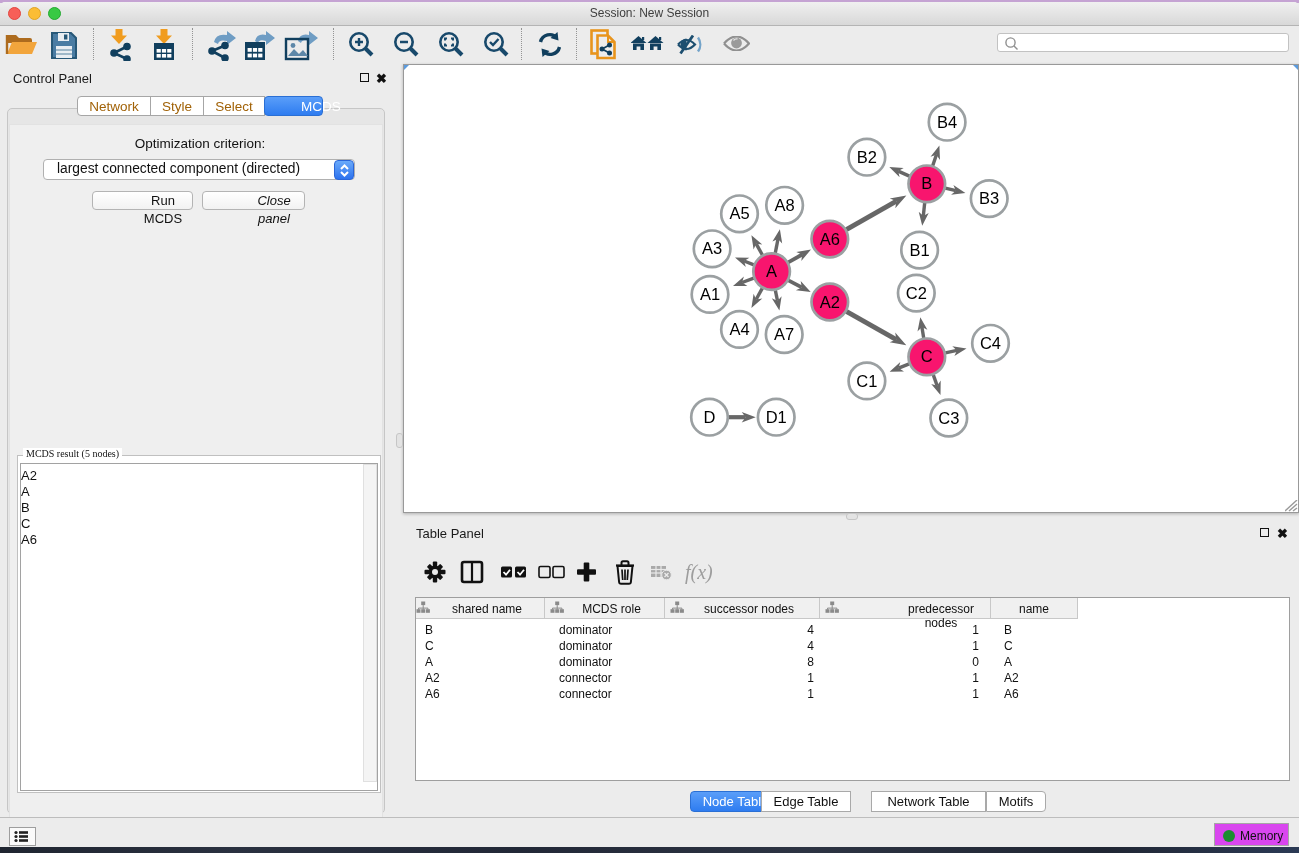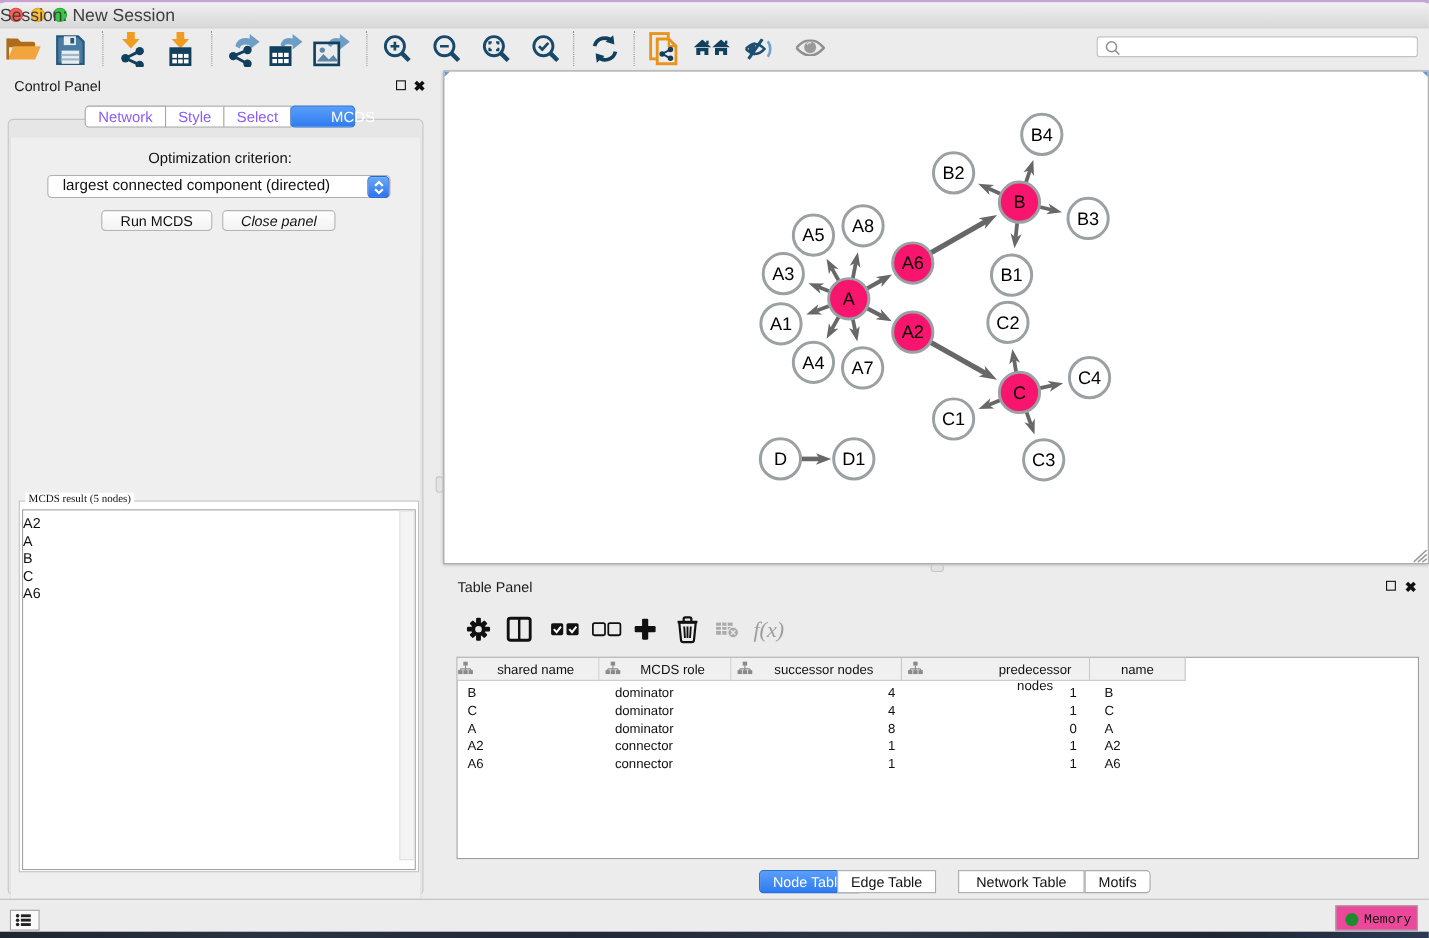--- a/index.html
+++ b/index.html
@@ -3,55 +3,55 @@
 <meta charset="utf-8">
 <style>
 * { margin:0; padding:0; box-sizing:border-box; }
 html,body { width:1299px; height:853px; overflow:hidden; }
 body { font-family:"Liberation Sans", sans-serif; background:#ecedec; position:relative; }
 .abs { position:absolute; }
 
 #deskTop { left:0; top:0; width:1299px; height:3px; background:#c5a3d3; }
 #win { left:0; top:2px; width:1299px; height:845px; background:#ececec; border-radius:5px 5px 0 0; overflow:hidden; }
 #titlebar { left:0; top:0; width:1299px; height:24px; background:linear-gradient(#f0f0f0,#d8d8d8); border-bottom:1px solid #b4b4b4; border-radius:5px 5px 0 0; }
-#titlebar .t { position:absolute; left:0; right:0; top:4px; text-align:left; font-size:16px; color:#3e3e3e; }
+#titlebar .t { position:absolute; left:0; right:0; top:4px; text-align:center; font-size:12px; color:#3e3e3e; }
 .light { position:absolute; top:5px; width:13px; height:13px; border-radius:50%; }
 #toolbar { left:0; top:24px; width:1299px; height:38px; background:#ececec; }
 .sep { position:absolute; top:2px; height:32px; width:0; border-left:1px dotted #949494; }
 .tbi { position:absolute; top:0; }
 #searchbox { position:absolute; left:997px; top:7px; width:292px; height:19px; background:#fff; border:1px solid #c2c2c2; border-radius:3px; }
 
 #cp { left:0; top:60px; width:392px; height:760px; background:#ececec; }
 .paneltitle { font-size:13px; color:#1a1a1a; }
 .wicons { position:absolute; font-size:11px; color:#111; }
-.tab { position:absolute; top:34px; height:20px; background:#fff; border:1px solid #a6a6a6; font-size:13.5px; color:#8b5cf6; text-align:center; line-height:19px; }
+.tab { position:absolute; top:34px; height:20px; background:#fff; border:1px solid #a6a6a6; font-size:13.5px; color:#a16207; text-align:center; line-height:19px; }
 .tabsel { background:linear-gradient(#5a9ef9,#2e7cf0); color:#fff; border-color:#2a6fd4; }
 #cpbox { position:absolute; left:7px; top:46px; width:378px; height:706px; border:1px solid #c6c6c6; border-radius:5px; background:#e6e6e6; }
-.btn { position:absolute; background:linear-gradient(#ffffff,#f2f2f2); border:1px solid #b4b4b4; border-radius:4px; font-size:13px; color:#111; text-align:center; }
+.btn { position:absolute; background:linear-gradient(#ffffff,#f2f2f2); border:1px solid #b4b4b4; border-radius:4px; font-size:13px; color:#111; text-align:center;padding-left:41px; }
 
 #mcdsbox { position:absolute; left:17px; top:393px; width:364px; height:338px; background:#fff; border:1px solid #c0c0c0; }
 #mcdsfield { position:absolute; left:2px; top:7px; width:358px; height:328px; border:1px solid #a2a2a2; }
 #mcdslegend { position:absolute; left:5px; top:-8px; background:#fff; padding:0 3px; font-size:10px; color:#111;font-family:Liberation Serif, serif; }
 #mcdslist { position:absolute; left:3px; top:12px; font-size:13px; color:#111; line-height:16px; }
 #mcdssb { position:absolute; right:3px; top:8px; width:14px; height:318px; background:#f4f4f4; border:1px solid #e0e0e0; }
 
 #net { left:403px; top:62px; width:896px; height:449px; background:#fff; border:1px solid #999; box-shadow:0 1px 3px rgba(0,0,0,.25); }
 #nettitle { position:absolute; left:0; top:0; width:894px; height:22px; background:linear-gradient(#f7f7f7,#d4d4d4); border-bottom:1px solid #9e9e9e; }
 #nettitle .t { position:absolute; left:0; right:0; top:3px; text-align:center; font-size:13.5px; color:#222; }
 
 #tp { left:403px; top:518px; width:896px; height:302px; background:#ececec; }
 #tbltoolbar { position:absolute; left:10px; top:36px; width:878px; height:36px; }
 #tbl { position:absolute; left:12px; top:77px; width:875px; height:184px; background:#fff; border:1px solid #9e9e9e; }
 .th { position:absolute; top:0; height:21px; background:#f0f0f0; border-right:1px solid #c8c8c8; border-bottom:1px solid #c8c8c8; font-size:12px; color:#111; }
 .th .lbl { position:absolute; left:0; right:0; top:4px; text-align:center; }
 .td { position:absolute; font-size:12px; color:#111; height:16px; line-height:16px; }
 .btab { position:absolute; top:271px; height:21px; background:#fff; border:1px solid #a9a9a9; font-size:13px; color:#111; text-align:center; line-height:20px;margin-left:18px; }
 
 #status { left:0; top:815px; width:1299px; height:32px; background:#ececec; border-top:1px solid #bdbdbd; }
-#memory { position:absolute; right:10px; top:5px; width:75px; height:23px; background:#ec4899; border:1px solid #a6a6a6; font-size:12px; color:#111;font-family:Liberation Mono, monospace; }
+#memory { position:absolute; right:10px; top:5px; width:75px; height:23px; background:#d946ef; border:1px solid #a6a6a6; font-size:12px; color:#111; }
 #bottomdesk { left:0; top:847px; width:1299px; height:6px; background:linear-gradient(90deg,#1f2530 0%,#2a3140 18%,#222837 40%,#2d3443 62%,#202633 85%,#2b3a55 100%); }
 </style>
 </head>
 <body>
 <div class="abs" id="deskTop"></div>
 <div class="abs" id="win">
   <div class="abs" id="titlebar">
     <div class="light" style="left:8px; background:#f75f58; border:1px solid #e2463f;"></div>
     <div class="light" style="left:28px; background:#fbbd35; border:1px solid #e0a324;"></div>
     <div class="light" style="left:48px; background:#38c944; border:1px solid #24a930;"></div>

